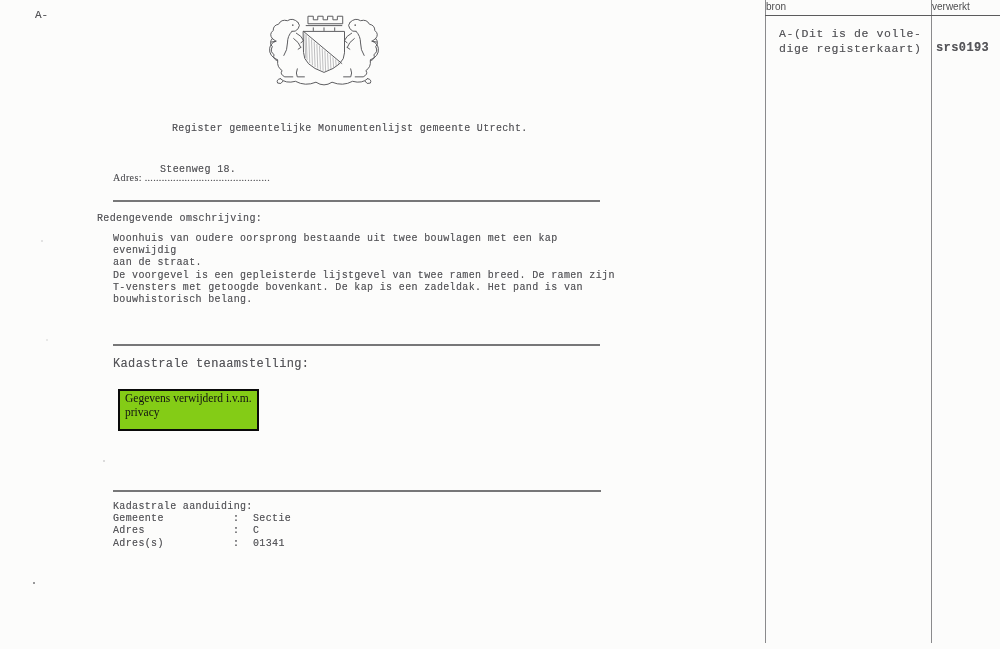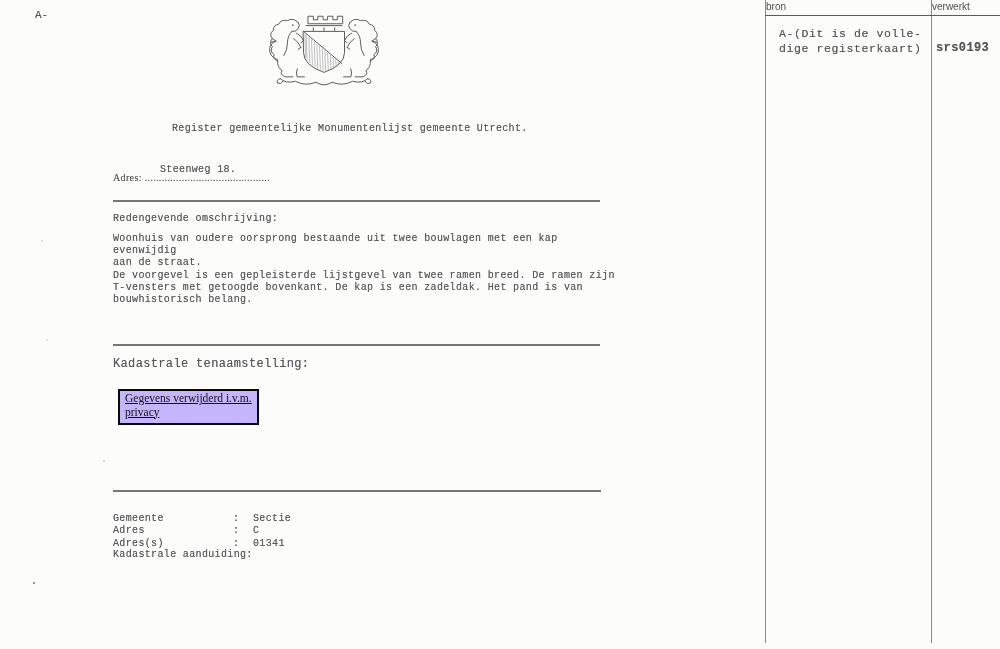--- a/index.html
+++ b/index.html
@@ -31,39 +31,38 @@
   .adres-line { left: 113px; top: 172px; font-size: 10px; letter-spacing: 0.35px; font-family: Liberation Serif, serif; }
   .adres-value { left: 160px; top: 164px; font-size: 10px; letter-spacing: 0.35px; }
 
   
   .rule { height: 1.5px; background: #5f5f60; opacity: 0.85; }
   .rule-1 { left: 113px; top: 200px; width: 487px; }
   .rule-2 { left: 113px; top: 344px; width: 487px; }
   .rule-3 { left: 113px; top: 490px; width: 488px; }
 
   
-  .redengevende-heading { left: 113px; top: 213px; font-size: 10px; letter-spacing: 0.35px; }
+  .redengevende-heading { left: 97px; top: 213px; font-size: 10px; letter-spacing: 0.35px; }
   .redengevende-body { left: 113px; top: 233px; font-size: 10px; line-height: 12.2px; letter-spacing: 0.35px; width: 510px; }
 
   
   .tenaamstelling-heading { left: 113px; top: 357px; font-size: 12px; letter-spacing: 0.35px; }
   .privacy-box {
     left: 118px; top: 389px;
     border: 2.5px solid #0a0a0a;
-    background: #c4b5fd;
-    padding: 1px 5px 4px 5px;
+    background: #84cc16;
+    padding: 1px 5px 10px 5px;
     font-family: "Liberation Serif", "DejaVu Serif", serif;
     font-size: 11.5px; line-height: 13.5px;
     color: #121212;
     min-width: 130px;
-    text-decoration: underline;
   }
 
   
-  .aanduiding-heading { left: 113px; top: 501px; font-size: 10px; letter-spacing: 0.35px; margin-top: 48px; }
+  .aanduiding-heading { left: 113px; top: 501px; font-size: 10px; letter-spacing: 0.35px; }
   .aanduiding-rows { left: 113px; top: 513px; font-size: 10px; letter-spacing: 0.35px; }
   .aanduiding-row { display: flex; height: 12.4px; align-items: flex-start; }
   .cad-label { width: 120px; }
   .cad-colon { width: 20px; }
 
   
   .vline { width: 1px; background: #8a8a8c; top: 0; height: 643px; }
   .vline-left { left: 765px; }
   .vline-mid { left: 931px; }
   .header-rule { left: 765px; top: 14.5px; width: 235px; height: 1.2px; background: #5b5b5c; }

